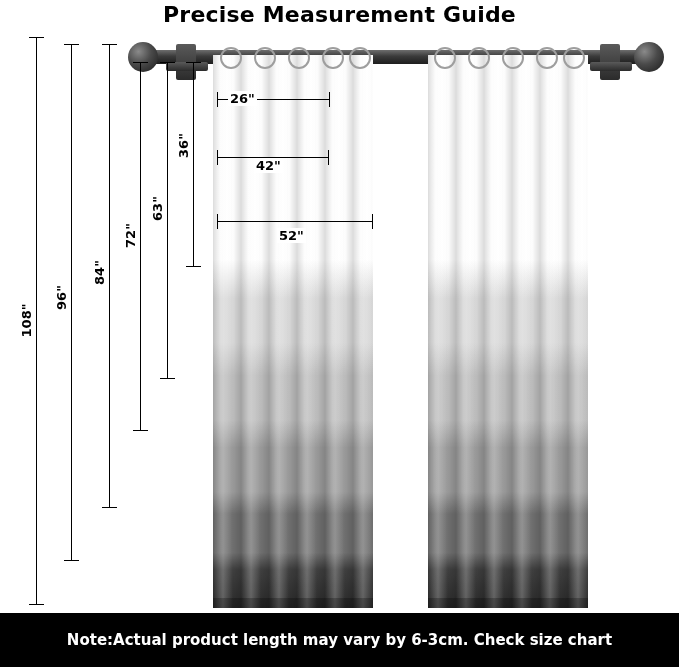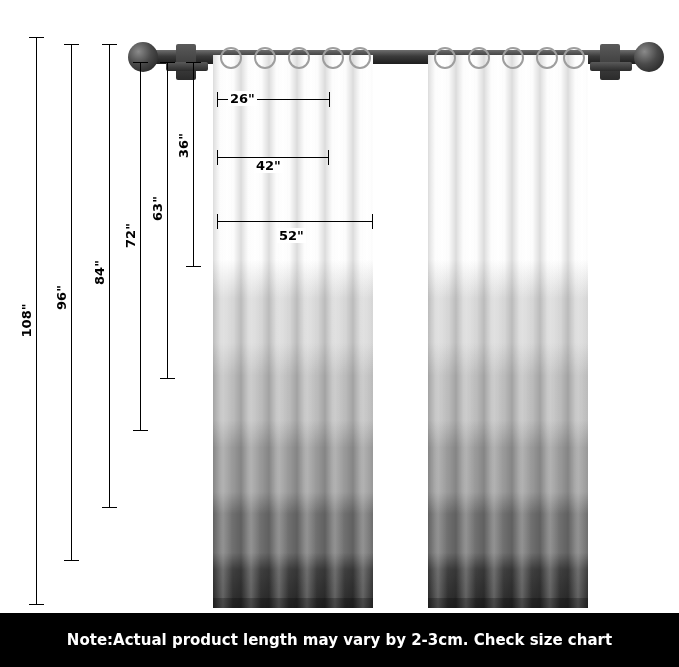--- a/index.html
+++ b/index.html
@@ -165,20 +165,21 @@
   .meas-label.vert {
     transform: rotate(-90deg);
     transform-origin: center center;
   }
 </style>
 </head>
 <body>
 
 <div id="page">
 
+  <div id="title">Precise Measurement Guide</div>
 
   <div class="rod-bar" style="left:148px; top:50px; width:500px; height:14px;"></div>
   <div class="rod-finial" style="left:128px; top:42px; width:30px; height:30px;"></div>
   <div class="rod-finial" style="left:634px; top:42px; width:30px; height:30px;"></div>
   <div class="rod-bracket" style="left:176px; top:44px; width:20px; height:36px;"></div>
   <div class="rod-bracket" style="left:600px; top:44px; width:20px; height:36px;"></div>
   <div class="rod-bracket" style="left:166px; top:62px; width:42px; height:9px;"></div>
   <div class="rod-bracket" style="left:590px; top:62px; width:42px; height:9px;"></div>
 
   <div class="panel" style="left:213px; top:55px; width:160px; height:553px;">
@@ -244,16 +245,16 @@
   <div class="cap" style="left:64px; top:44px; width:15px;"></div>
   <div class="cap" style="left:64px; top:560px; width:15px;"></div>
   <div class="meas-label vert" style="left:47px; top:290px;">96"</div>
 
   <div class="vline" style="left:36px; top:37px; height:568px;"></div>
   <div class="cap" style="left:29px; top:37px; width:15px;"></div>
   <div class="cap" style="left:29px; top:604px; width:15px;"></div>
   <div class="meas-label vert" style="left:8px; top:313px;">108"</div>
 
   <div id="footer">
-    <div>Note:Actual product length may vary by 2-3cm. Check size chart</div>
+    <div>Note:Actual product length may vary by 6-3cm. Check size chart</div>
   </div>
 
 </div>
 
 </body></html>

